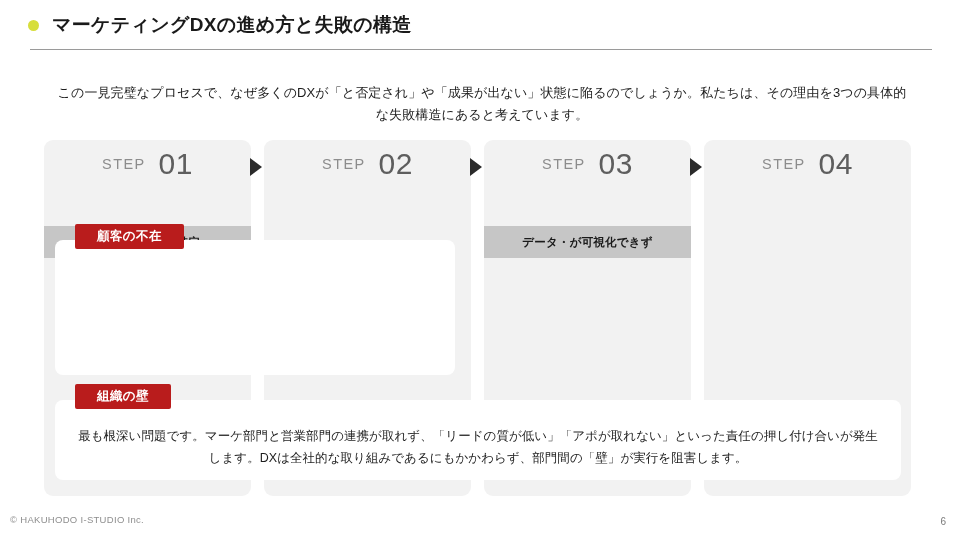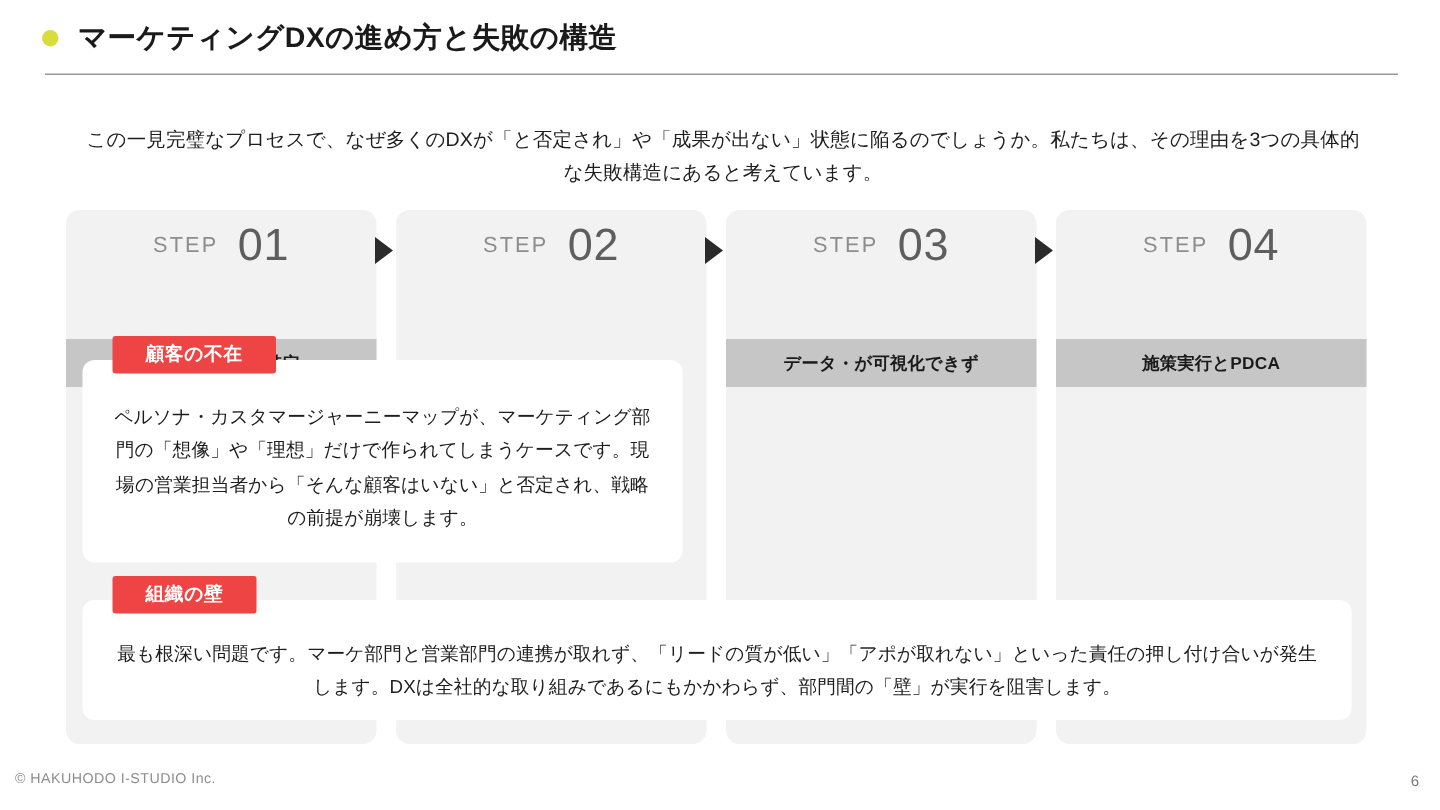--- a/index.html
+++ b/index.html
@@ -165,21 +165,21 @@
   .callout.left  { left: 11px;  top: 100px; width: 400px; height: 135px; }
   .callout.right { left: 451px; top: 100px; width: 406px; height: 135px; }
   .callout.wide  { left: 11px;  top: 260px; width: 846px; height: 80px; }
 
   .badge {
     position: absolute;
     top: -16px;
     left: 20px;
     height: 25px;
     padding: 0 22px;
-    background: #ef4444;
+    background: #b91c1c;
     color: #ffffff;
     font-size: 12.5px;
     font-weight: bold;
     letter-spacing: 0.4px;
     display: flex;
     align-items: center;
     justify-content: center;
     border-radius: 2px;
   }
   .callout.wide .badge { left: 20px; }
@@ -254,30 +254,28 @@
         <span class="step-num">03</span>
       </div>
       <div class="step-label">データ・が可視化できず</div>
     </div>
 
     <div class="col c4">
       <div class="step-head">
         <span class="step-word">STEP</span>
         <span class="step-num">04</span>
       </div>
-      <div class="step-label">施策実行とPDCA</div>
     </div>
 
     <span class="arrow a1"></span>
     <span class="arrow a2"></span>
     <span class="arrow a3"></span>
 
     <div class="callout left">
       <div class="badge">顧客の不在</div>
-      <div class="callout-body">ペルソナ・カスタマージャーニーマップが、マーケティング部門の「想像」や「理想」だけで作られてしまうケースです。現場の営業担当者から「そんな顧客はいない」と否定され、戦略の前提が崩壊します。</div>
     </div>
 
 
     <div class="callout wide">
       <div class="badge">組織の壁</div>
       <div class="callout-body">最も根深い問題です。マーケ部門と営業部門の連携が取れず、「リードの質が低い」「アポが取れない」といった責任の押し付け合いが発生します。DXは全社的な取り組みであるにもかかわらず、部門間の「壁」が実行を阻害します。</div>
     </div>
 
   </div>
 

